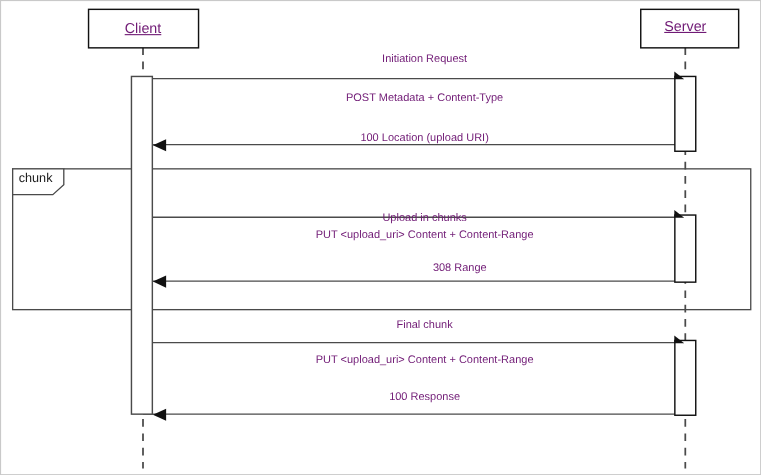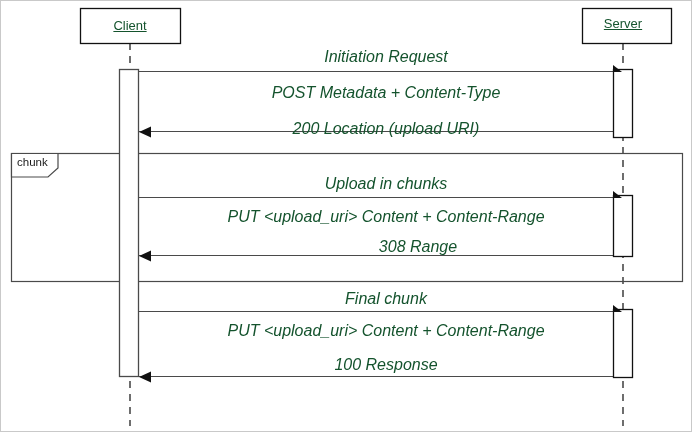--- a/index.html
+++ b/index.html
@@ -28,38 +28,37 @@
     top: 0;
     width: 692px;
     height: 432px;
     display: block;
   }
 
   
   .lbl {
     position: absolute;
     font-family: "Liberation Sans", sans-serif;
-    color: #14532d;
+    color: #701a75;
     white-space: nowrap;
     line-height: 1;
     -webkit-font-smoothing: antialiased;
   }
 
   .participant-label {
     font-size: 13px;
     text-decoration: underline;
     text-align: center;
     transform: translateX(-50%);
   }
 
   .msg-label {
-    font-size: 16px;
+    font-size: 10px;
     text-align: center;
     transform: translateX(-50%);
-    font-style: italic;
   }
 
   .frame-tag {
     font-size: 11.5px;
     color: #1a1a1a;
   }
 </style>
 </head>
 <body>
 
@@ -125,23 +124,23 @@
   <div class="lbl participant-label" style="left:129px; top:18px;">Client</div>
 
   <div class="lbl participant-label" style="left:622px; top:16px;">Server</div>
 
   <div class="lbl frame-tag" style="left:16px; top:156px;">chunk</div>
 
   <div class="lbl msg-label" style="left:385px; top:48px;">Initiation Request</div>
 
   <div class="lbl msg-label" style="left:385px; top:84px;">POST Metadata + Content-Type</div>
 
-  <div class="lbl msg-label" style="left:385px; top:120px;">200 Location (upload URI)</div>
+  <div class="lbl msg-label" style="left:385px; top:120px;">100 Location (upload URI)</div>
 
-  <div class="lbl msg-label" style="left:385px; top:175px;text-align:center;">Upload in chunks</div>
+  <div class="lbl msg-label" style="left:385px; top:193px;text-align:center;">Upload in chunks</div>
 
   <div class="lbl msg-label" style="left:385px; top:208px;">PUT &lt;upload_uri&gt; Content + Content-Range</div>
 
   <div class="lbl msg-label" style="left:385px; top:238px;margin-left:32px;">308 Range</div>
 
   <div class="lbl msg-label" style="left:385px; top:290px;text-align:right;">Final chunk</div>
 
   <div class="lbl msg-label" style="left:385px; top:322px;">PUT &lt;upload_uri&gt; Content + Content-Range</div>
 
   <div class="lbl msg-label" style="left:385px; top:356px;">100 Response</div>

